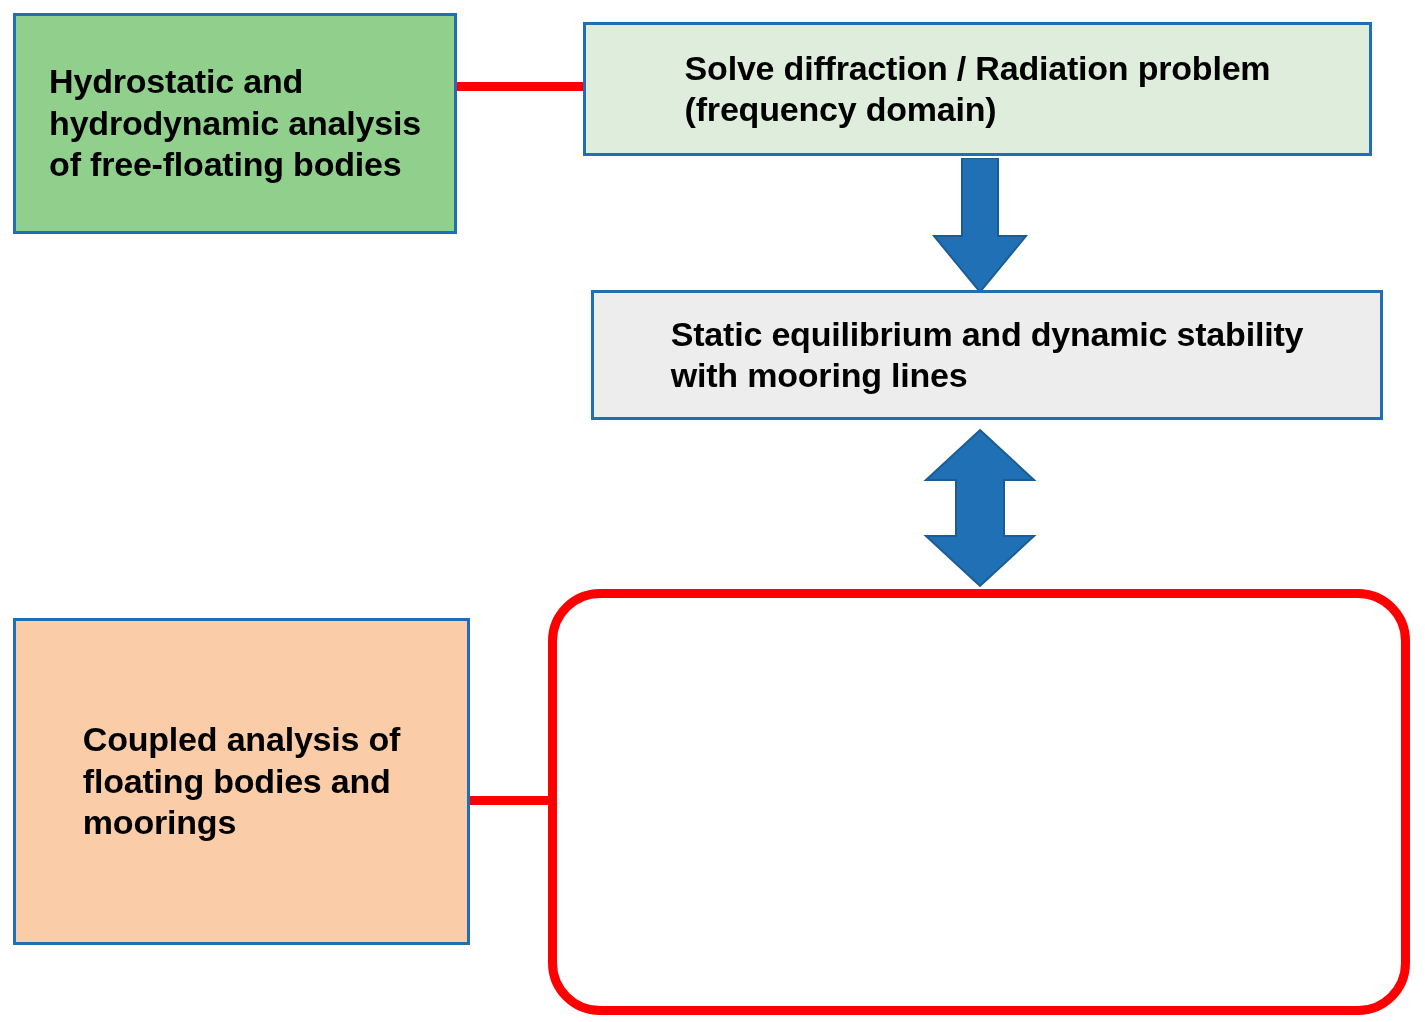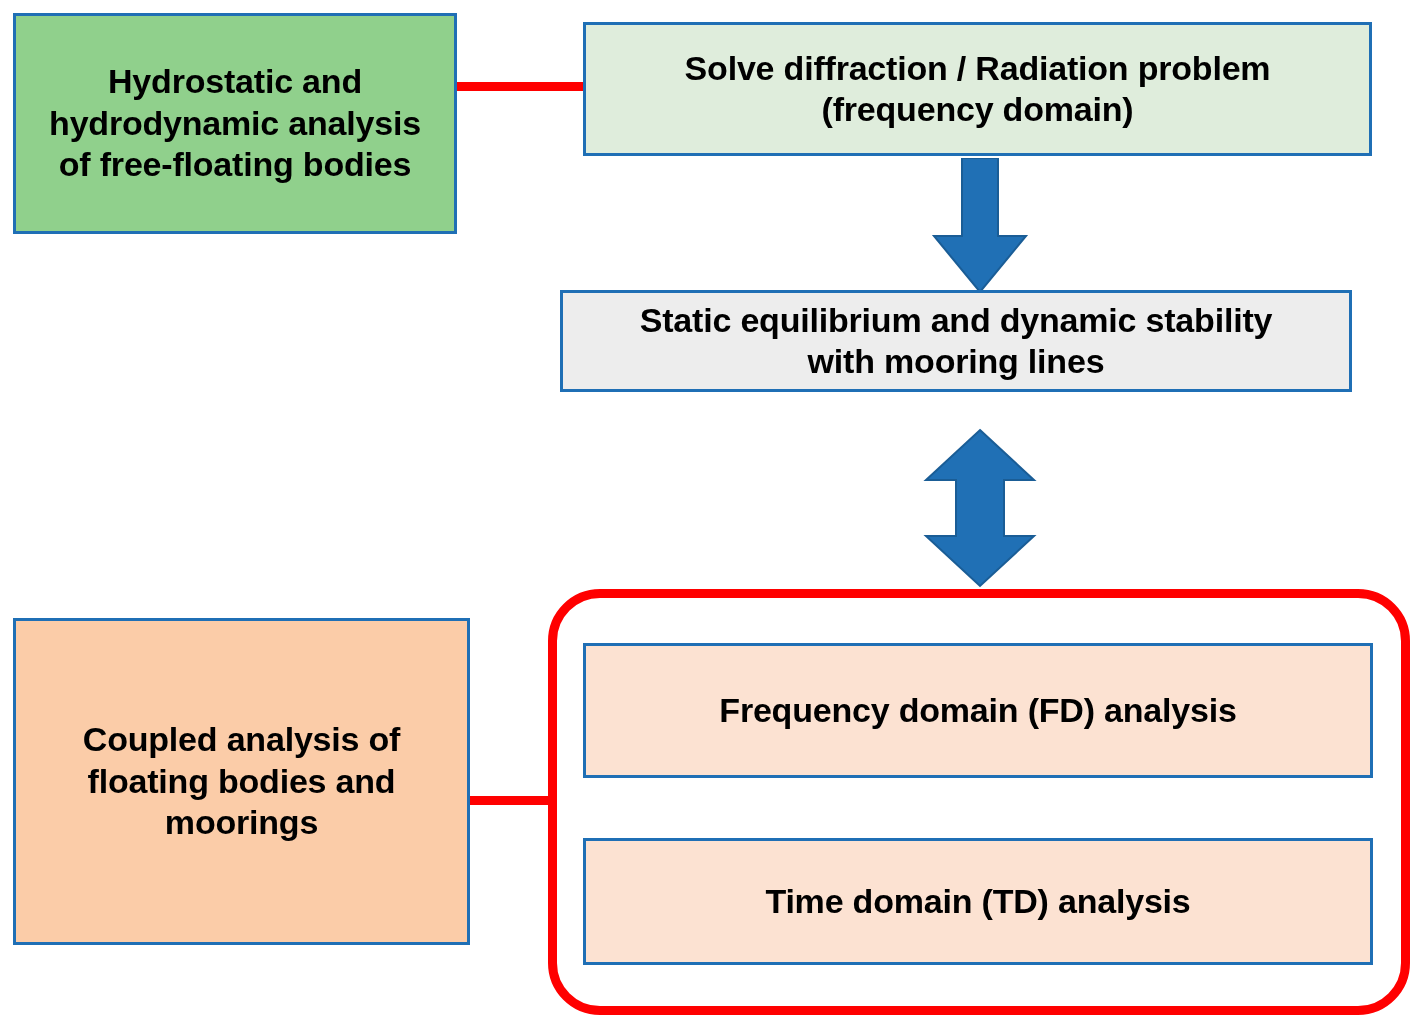--- a/index.html
+++ b/index.html
@@ -18,21 +18,21 @@
     background: #ffffff;
     overflow: hidden;
   }
 
   .node {
     position: absolute;
     box-sizing: border-box;
     display: flex;
     align-items: center;
     justify-content: center;
-    text-align: center;
+    text-align: left;
     color: #000000;
     font-weight: bold;
     line-height: 1.22;
     border: 3px solid #1F6FB5;
     white-space: pre-line;
     letter-spacing: -0.2px;
   }
 
   
   #node-hydro {
@@ -51,24 +51,24 @@
     top: 22px;
     width: 789px;
     height: 134px;
     background: #DFEDDC;
     font-size: 34px;
     padding: 0 24px;
   }
 
   
   #node-static {
-    left: 560px;
+    left: 591px;
     top: 290px;
     width: 792px;
-    height: 102px;
+    height: 130px;
     background: #EDEDED;
     font-size: 34px;
     padding: 0 14px;
   }
 
   
   #node-coupled {
     left: 13px;
     top: 618px;
     width: 457px;
@@ -160,17 +160,15 @@
   <svg class="arrow-svg" id="arrow-updown" width="124" height="160" viewBox="0 0 124 160">
     <polygon points="62,2 116,52 86,52 86,108 116,108 62,158 8,108 38,108 38,52 8,52" fill="#2070B5" stroke="#1A5D96" stroke-width="2"></polygon>
   </svg>
 
   <div class="node" id="node-coupled">Coupled analysis of
 floating bodies and
 moorings</div>
 
   <div id="group-domain"></div>
 
-  <div class="node" id="node-fd">Frequency domain (FD) analysis</div>
 
-  <div class="node" id="node-td">Time domain (TD) analysis</div>
 
 </div>
 
 </body></html>

